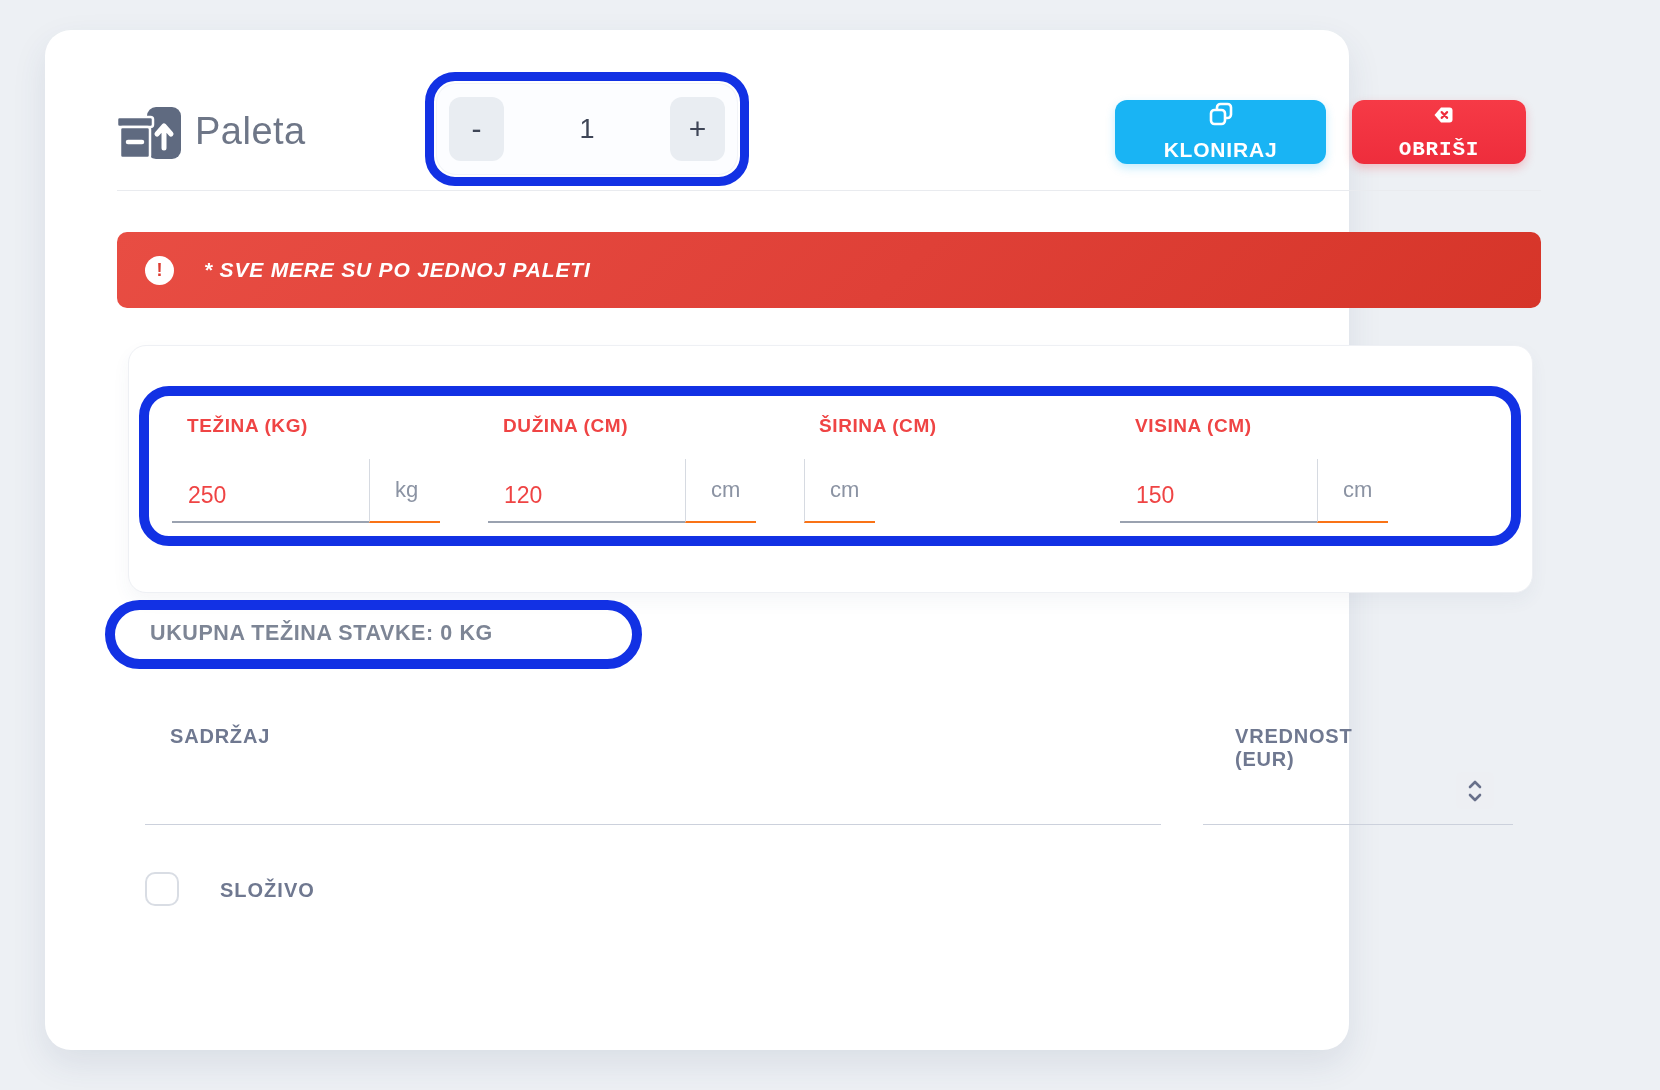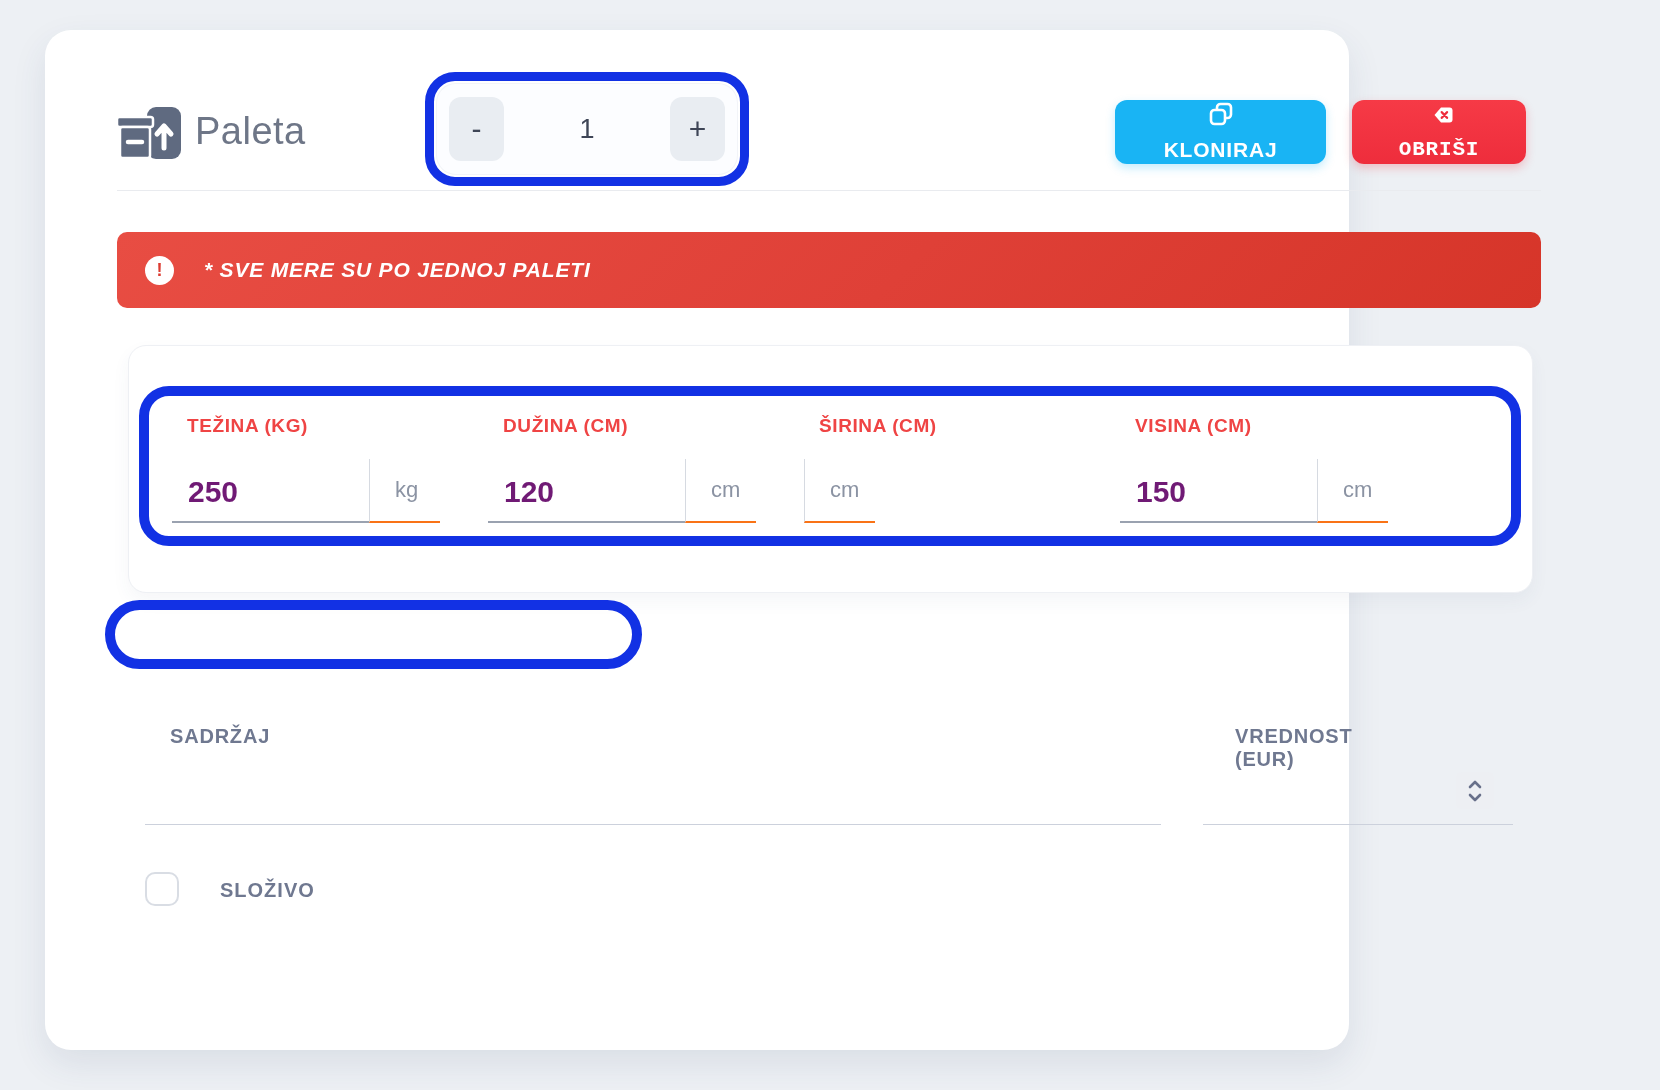--- a/index.html
+++ b/index.html
@@ -81,21 +81,21 @@
     position:absolute; left:127px; top:385px; z-index:5;
     display:grid; grid-template-columns:repeat(4, 316px);
   }
   .f-label {
     margin-left:15px; margin-bottom:22px;
     font-size:19px; font-weight:600; color:#ef4444; letter-spacing:0.6px;
   }
   .f-row { display:flex; width:268px; height:64px; }
   .f-value {
     flex:1; border-bottom:2px solid #9aa2b0;
-    font-size:30px; font-weight:700; color:#701a75;
+    font-size:23px; font-weight:400; color:#ef4444;
     display:flex; align-items:flex-end; padding:0 0 12px 16px;
   }
   .f-unit {
     width:71px; border-bottom:2px solid #f97316; border-left:1px solid #d6dae1;
     font-size:22px; color:#8b93a3;
     display:flex; align-items:center; padding-left:25px;
   }
   
   .total-annot {
     position:absolute; left:60px; top:570px; width:537px; height:69px;
@@ -206,20 +206,21 @@
         <div class="f-label">VISINA (CM)</div>
         <div class="f-row">
           <div class="f-value">150</div>
           <div class="f-unit">cm</div>
         </div>
       </div>
 
     </div>
     <div class="fields-annot"></div>
 
+    <div class="total-txt">UKUPNA TEŽINA STAVKE: 0 KG</div>
     <div class="total-annot"></div>
 
     <div class="sec-label lbl-sadrzaj">SADRŽAJ</div>
     <div class="line-input inp-sadrzaj"></div>
 
     <div class="sec-label lbl-vrednost">VREDNOST (EUR)</div>
     <div class="line-input inp-vrednost">
       <span></span>
       <div class="spinner">
         <svg width="20" height="26" viewBox="0 0 20 26">

